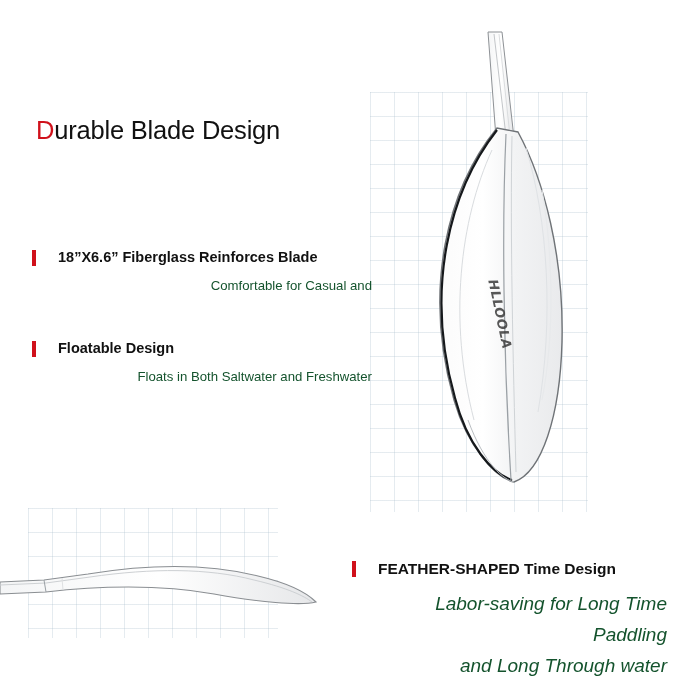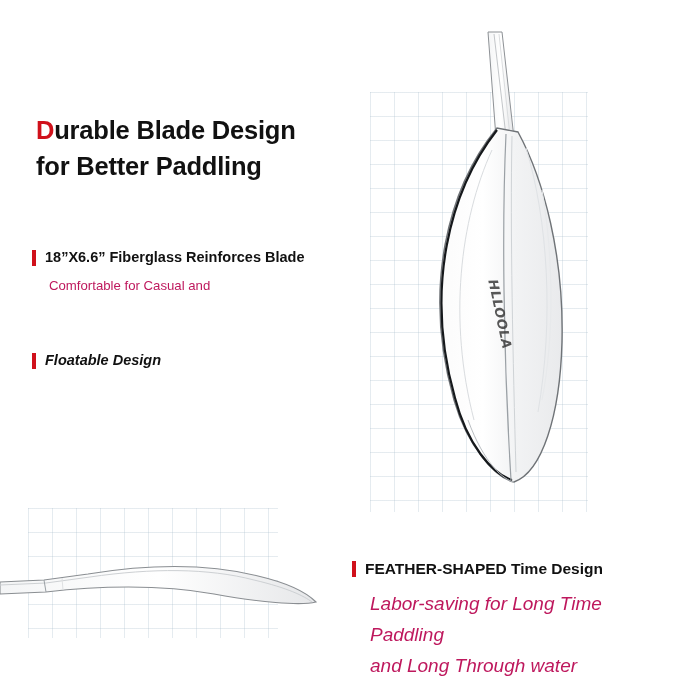--- a/index.html
+++ b/index.html
@@ -42,61 +42,62 @@
     height: 130px;
   }
 
   
   .heading {
     position: absolute;
     left: 36px;
     top: 112px;
     width: 330px;
     font-size: 25.5px;
-    font-weight: bold;
+    font-weight: normal;
     line-height: 1.42;
     letter-spacing: -0.2px;
     color: #111111;
   }
   .heading .drop {
     color: #d0111b;
   }
 
   
   .feature {
     position: absolute;
     left: 32px;
     width: 340px;
   }
   #feature-1 { top: 249px; }
-  #feature-2 { top: 352px; font-style: italic; }
+  #feature-2 { top: 340px; }
 
   .feature-title {
     display: flex;
     align-items: flex-start;
-    gap: 9px;
+    gap: 22px;
     font-size: 14.5px;
     font-weight: bold;
     color: #111111;
     line-height: 1.2;
   }
   .bar {
     display: inline-block;
     width: 4px;
     height: 16px;
     background: #d0111b;
     flex: 0 0 auto;
     margin-top: 1px;
   }
   .feature-body {
     margin-left: 17px;
     margin-top: 9px;
     font-size: 13.2px;
     line-height: 1.62;
-    color: #be185d;
+    color: #14532d;
+    text-align: right;
   }
 
   
   #feature-3 {
     position: absolute;
     left: 352px;
     top: 560px;
     width: 315px;
   }
   #feature-3 .feature-title { font-size: 15.5px; }
@@ -189,38 +190,40 @@
 
   <svg class="illus" id="shaft-illustration" viewBox="0 0 340 110">
     <path d="M0 52 L44 50 L88 44 C 150 34, 210 34, 258 46 C 292 54, 308 64, 316 72 C 300 76, 258 72, 214 64 C 160 54, 96 56, 46 62 L0 64 Z" fill="url(#shaftGrad)" stroke="#8a8e92" stroke-width="1.1"></path>
     <path d="M0 55 L46 53 L90 47 C 152 38, 208 38, 254 50 C 288 58, 304 66, 312 72" fill="none" stroke="#cdd0d3" stroke-width="1"></path>
     <line x1="44" y1="50" x2="46" y2="62" stroke="#9aa0a5" stroke-width="1"></line>
     <line x1="62" y1="48" x2="63" y2="60" stroke="#dfe1e3" stroke-width="1"></line>
   </svg>
 
   <div class="heading">
     <span class="drop">D</span><span>urable Blade Design</span><br>
-    <span>for Better Paddling</span>
   </div>
 
   <div class="feature" id="feature-1">
     <div class="feature-title">
       <span class="bar"></span>
       <span>18”X6.6” Fiberglass Reinforces Blade</span>
     </div>
     <div class="feature-body">
       <div>Comfortable  for Casual and</div>
     </div>
   </div>
 
   <div class="feature" id="feature-2">
     <div class="feature-title">
       <span class="bar"></span>
       <span>Floatable Design</span>
     </div>
+    <div class="feature-body">
+      <div>Floats in Both Saltwater and Freshwater</div>
+    </div>
   </div>
 
   <div class="feature" id="feature-3">
     <div class="feature-title">
       <span class="bar"></span>
       <span>FEATHER-SHAPED Time Design</span>
     </div>
     <div class="feature-body">
       <div>Labor-saving for Long Time Paddling</div>
       <div>and Long Through water</div>

